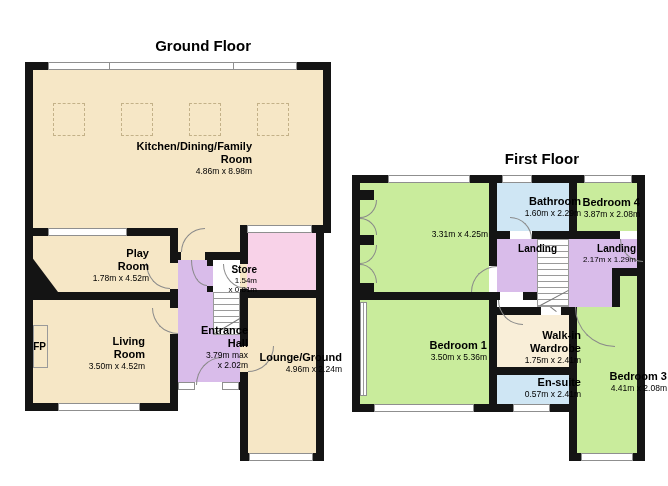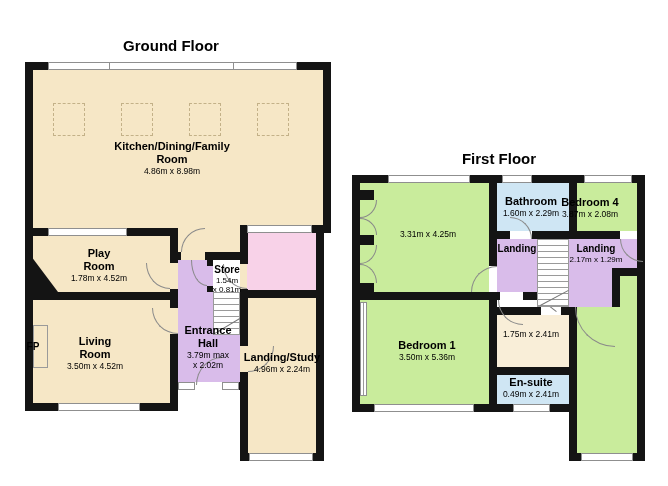--- a/index.html
+++ b/index.html
@@ -12,26 +12,26 @@
   .arc{position:absolute;box-sizing:border-box;border:0 solid #8a8a8a;background:transparent;}
   .arc.tl{border-top-width:1px;border-left-width:1px;border-top-left-radius:100% 100%;}
   .arc.tr{border-top-width:1px;border-right-width:1px;border-top-right-radius:100% 100%;}
   .arc.bl{border-bottom-width:1px;border-left-width:1px;border-bottom-left-radius:100% 100%;}
   .arc.br{border-bottom-width:1px;border-right-width:1px;border-bottom-right-radius:100% 100%;}
   .stairs{position:absolute;box-sizing:border-box;border:1px solid #9a9a9a;background:repeating-linear-gradient(to bottom,#fff 0 5px,#9a9a9a 5px 6px);}
   .diag{position:absolute;border-top:1px solid #777;height:0;transform-origin:0 0;}
   .skylight{position:absolute;box-sizing:border-box;border:1px dashed #c3b188;}
   .cut{position:absolute;background:#141414;clip-path:polygon(0 0,100% 100%,0 100%);}
   .fp{position:absolute;box-sizing:border-box;border:1px solid #9a9a9a;background:#f6e7c6;}
-  .label{position:absolute;text-align:center;color:#000;line-height:1.18;}
+  .label{position:absolute;text-align:right;color:#000;line-height:1.18;}
   .label .nm{font-weight:bold;font-size:11px;white-space:pre-line;}
   .label .dm{font-size:8.5px;white-space:pre-line;}
   .label.small .nm{font-size:10px;}
   .label.small .dm{font-size:8px;}
-  .title{position:absolute;font-weight:bold;font-size:15px;text-align:center;color:#000;}
+  .title{position:absolute;font-weight:bold;font-size:15px;text-align:right;color:#000;}
 </style>
 </head>
 <body>
 
 <div id="plan">
 
   <div class="title" style="left:91px;top:37px;width:160px;">Ground Floor</div>
 
   <div class="room" style="left:25px;top:62px;width:306px;height:171px;background:#f6e7c6;"></div>
   <div class="room" style="left:25px;top:233px;width:299px;height:178px;background:#f6e7c6;"></div>
@@ -115,21 +115,21 @@
     <div class="dm">1.54m
 x 0.81m</div>
   </div>
   <div class="label" style="left:168px;top:324px;width:80px;">
     <div class="nm">Entrance
 Hall</div>
     <div class="dm">3.79m max
 x 2.02m</div>
   </div>
   <div class="label" style="left:222px;top:351px;width:120px;">
-    <div class="nm">Landing/Study</div>
+    <div class="nm">Lounge/Ground</div>
     <div class="dm">4.96m x 2.24m</div>
   </div>
   <div class="label small" style="left:20px;top:341px;width:26px;">
     <div class="nm">FP</div>
   </div>
 
   <div class="title" style="left:419px;top:150px;width:160px;">First Floor</div>
 
   <div class="room" style="left:360px;top:183px;width:129px;height:109px;background:#c9ec9c;"></div>
   <div class="room" style="left:497px;top:183px;width:72px;height:48px;background:#cfe6f4;"></div>
@@ -205,20 +205,26 @@
   </div>
   <div class="label small" style="left:556px;top:243px;width:80px;">
     <div class="nm">Landing</div>
     <div class="dm">2.17m x 1.29m</div>
   </div>
   <div class="label" style="left:367px;top:339px;width:120px;">
     <div class="nm">Bedroom 1</div>
     <div class="dm">3.50m x 5.36m</div>
   </div>
   <div class="label" style="left:481px;top:329px;width:100px;">
+    <div class="nm">Walk-in
+Wardrobe</div>
     <div class="dm">1.75m x 2.41m</div>
   </div>
   <div class="label" style="left:481px;top:376px;width:100px;">
     <div class="nm">En-suite</div>
-    <div class="dm">0.49m x 2.41m</div>
+    <div class="dm">0.57m x 2.41m</div>
+  </div>
+  <div class="label" style="left:547px;top:370px;width:120px;">
+    <div class="nm">Bedroom 3</div>
+    <div class="dm">4.41m x 2.08m</div>
   </div>
 
 </div>
 
 </body></html>

